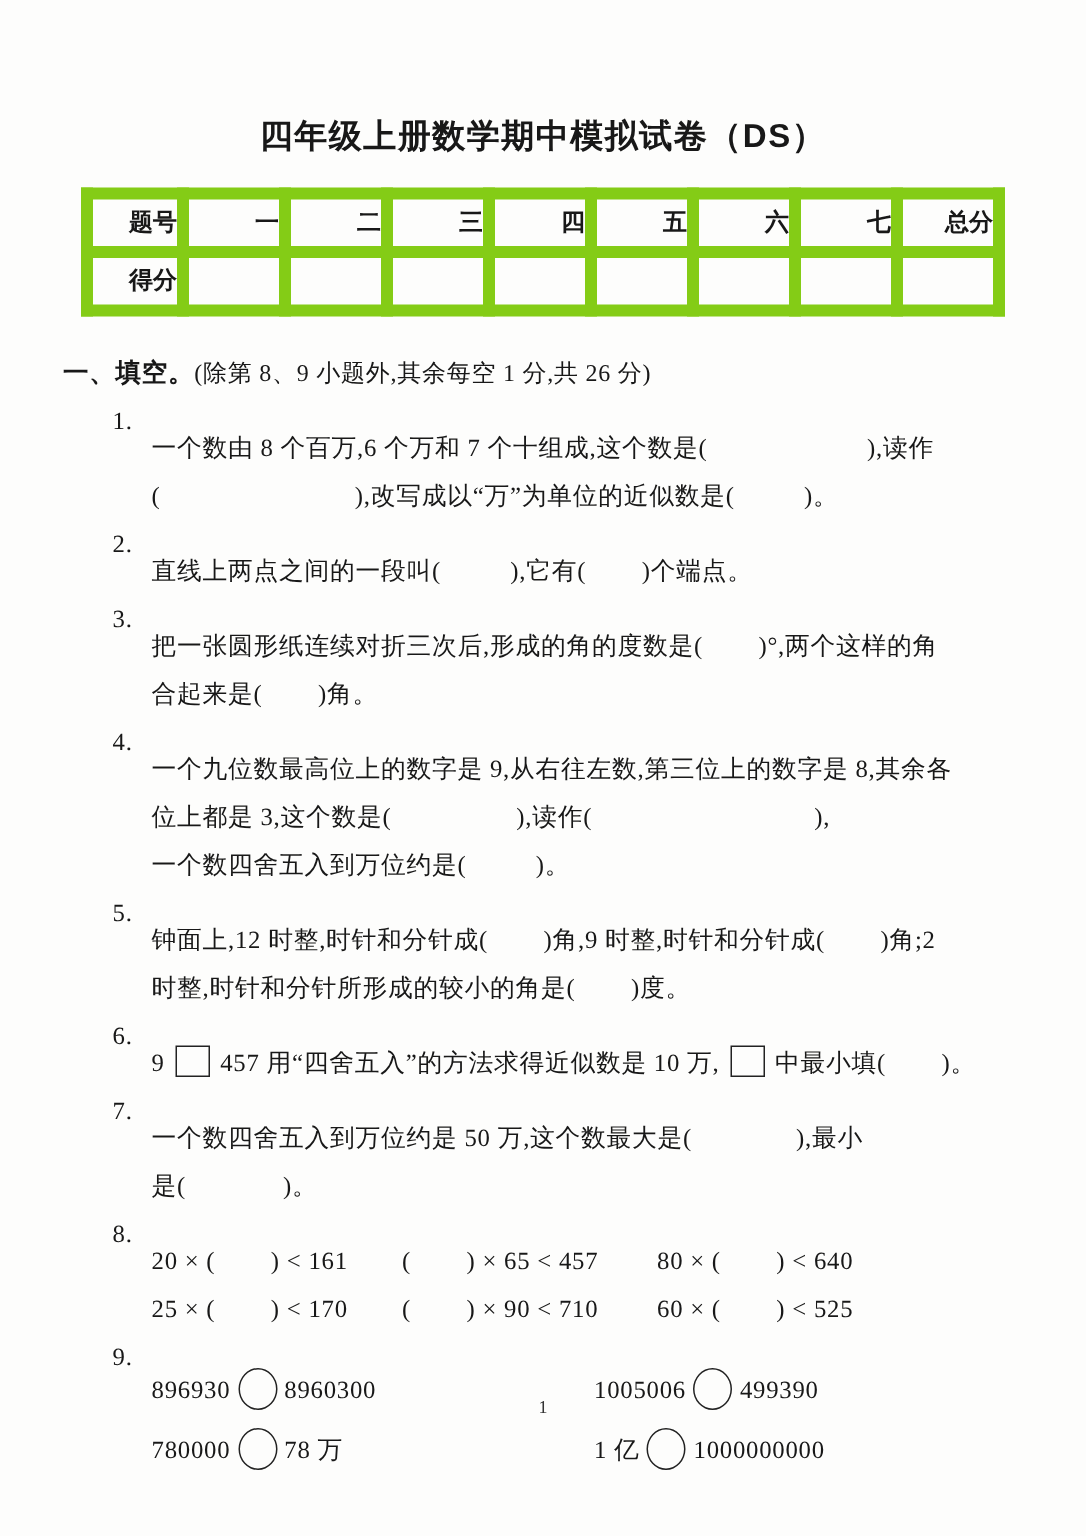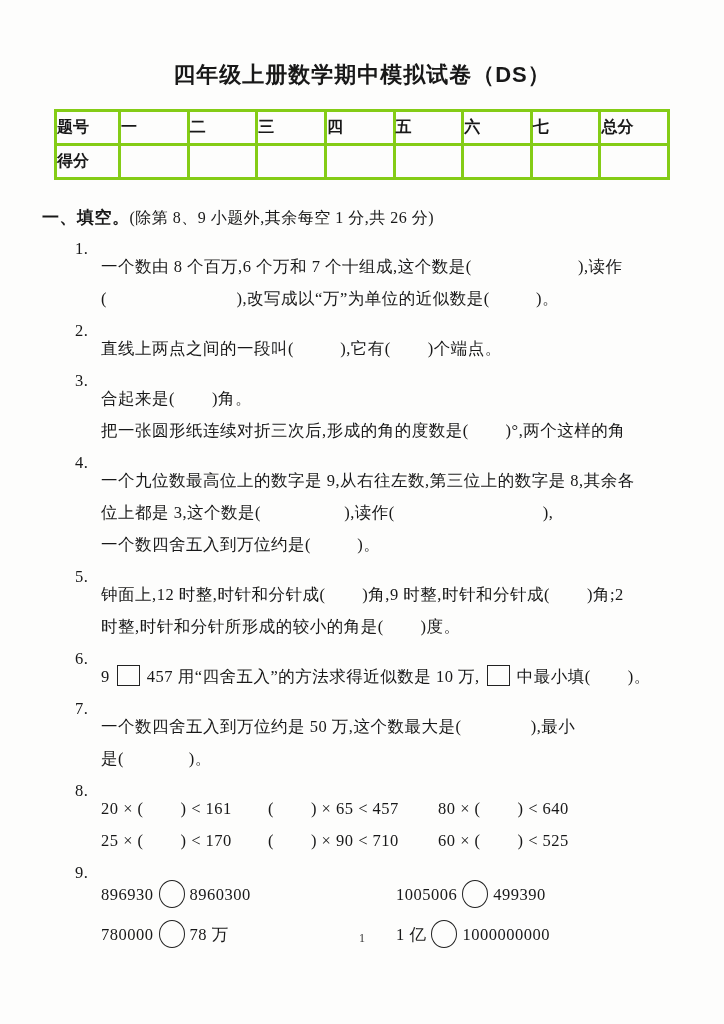--- a/index.html
+++ b/index.html
@@ -7,44 +7,44 @@
     position:relative;
     width:724px;height:1024px;
     margin:0 auto;
     background:#fdfdfc;
     color:#181818;
     font-family:"Liberation Serif","DejaVu Serif",serif;
     overflow:hidden;
     box-sizing:border-box;
   }
   .exam-title{
-    padding-top:60px;
+    padding-top:76px;
     text-align:center;
     font-family:"Liberation Sans","DejaVu Sans",sans-serif;
     font-weight:bold;
     font-size:22px;
     letter-spacing:1px;
   }
   .exam-meta{
     margin-top:40px;
     text-align:center;
     font-size:16.5px;
     letter-spacing:1px;
   }
   .exam-meta .gap{display:inline-block;width:42px;}
   table.score-table{
     border-collapse:collapse;
     margin:19px auto 0 auto;
     width:616px;
     table-layout:fixed;
   }
   table.score-table td{
-    border:3px solid #84cc16;
+    border:8px solid #84cc16;
     height:31px;
-    text-align:left;
+    text-align:right;
     vertical-align:middle;
     font-family:"Liberation Sans","DejaVu Sans",sans-serif;
     font-weight:bold;
     font-size:16px;
     padding:0;
   }
   table.score-table col.first{width:64px;}
   .section{
     margin:23px 0 0 42px;
     font-size:16.5px;
@@ -165,22 +165,22 @@
       <div class="question">
         <div class="qno">2.</div>
         <div class="qbody">
           <div class="qline">直线上两点之间的一段叫(          ),它有(        )个端点。</div>
         </div>
       </div>
 
       <div class="question">
         <div class="qno">3.</div>
         <div class="qbody">
+          <div class="qline">把一张圆形纸连续对折三次后,形成的角的度数是(        )°,两个这样的角</div>
           <div class="qline">合起来是(        )角。</div>
-          <div class="qline">把一张圆形纸连续对折三次后,形成的角的度数是(        )°,两个这样的角</div>
         </div>
       </div>
 
       <div class="question">
         <div class="qno">4.</div>
         <div class="qbody">
           <div class="qline">一个九位数最高位上的数字是 9,从右往左数,第三位上的数字是 8,其余各</div>
           <div class="qline">位上都是 3,这个数是(                  ),读作(                                ),</div>
           <div class="qline">一个数四舍五入到万位约是(          )。</div>
         </div>

